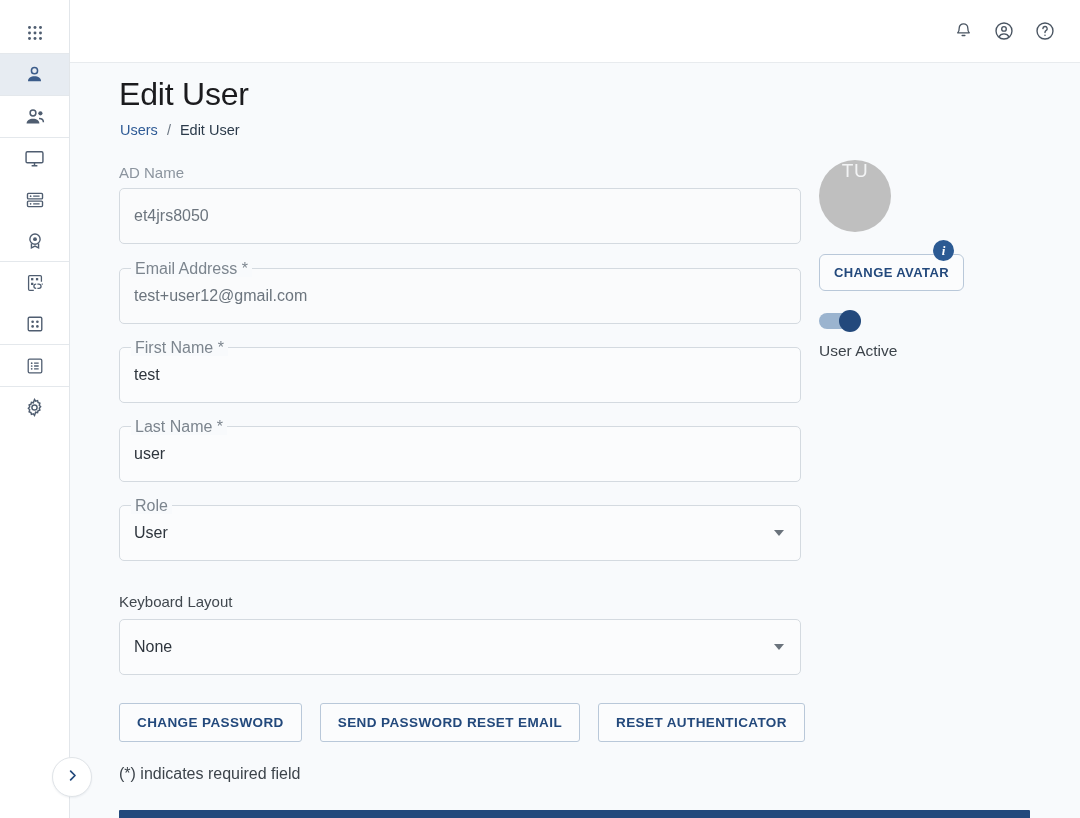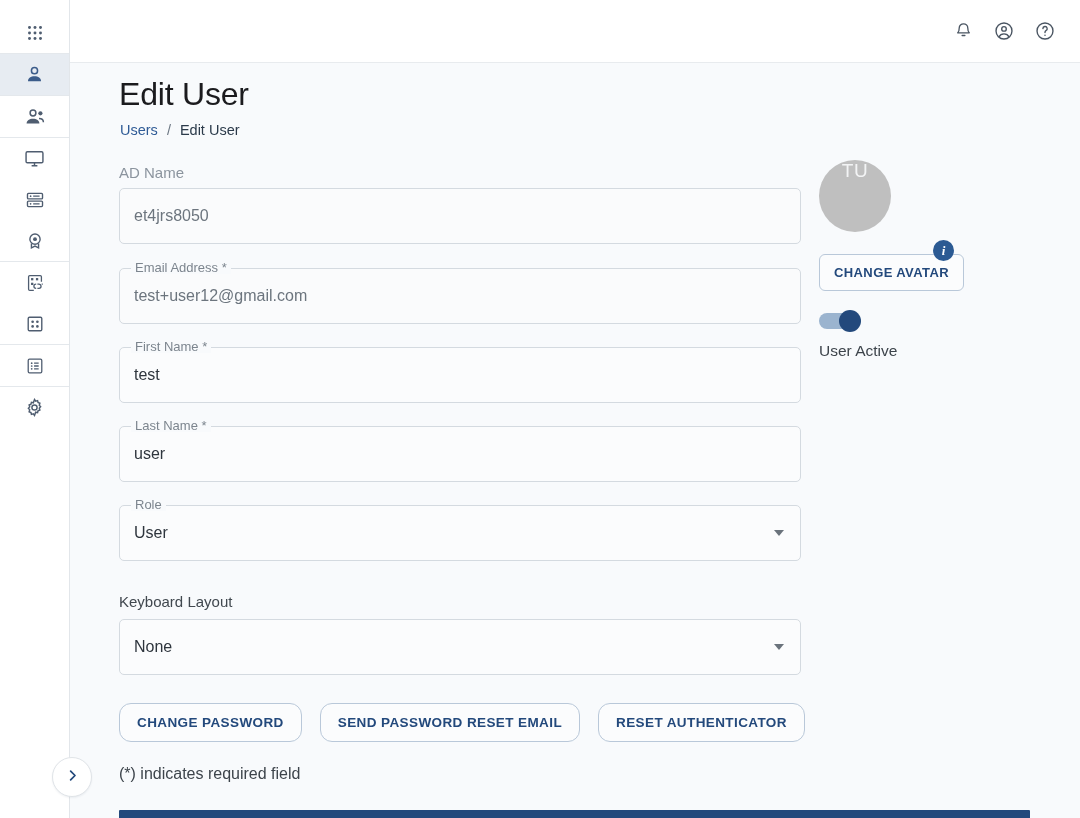--- a/index.html
+++ b/index.html
@@ -151,21 +151,21 @@
     color: #2e353d;
     line-height: 1;
   }
   .field-value.muted { color: #6c757e; }
   .notch-label {
     position: absolute;
     top: -8px;
     left: 11px;
     padding: 0 4px;
     background: #f8fafc;
-    font-size: 13px;
+    font-size: 16px;
     color: #7c858e;
     line-height: 1;
     white-space: nowrap;
   }
   .select-arrow {
     position: absolute;
     right: 16px;
     top: 50%;
     transform: translateY(-50%);
     width: 0; height: 0;
@@ -181,21 +181,21 @@
 
   
   .btn-row {
     display: flex;
     align-items: center;
     gap: 18px;
     margin-top: 28px;
   }
   .btn-outline {
     border: 1px solid #b9c8d9;
-    border-radius: 12px;
+    border-radius: 3px;
     background: #fbfcfd;
     color: #23497c;
     font-size: 13.5px;
     font-weight: 600;
     letter-spacing: 0.4px;
     padding: 11px 17px;
     cursor: pointer;
     white-space: nowrap;
     font-family: "Liberation Sans", sans-serif;
   }

